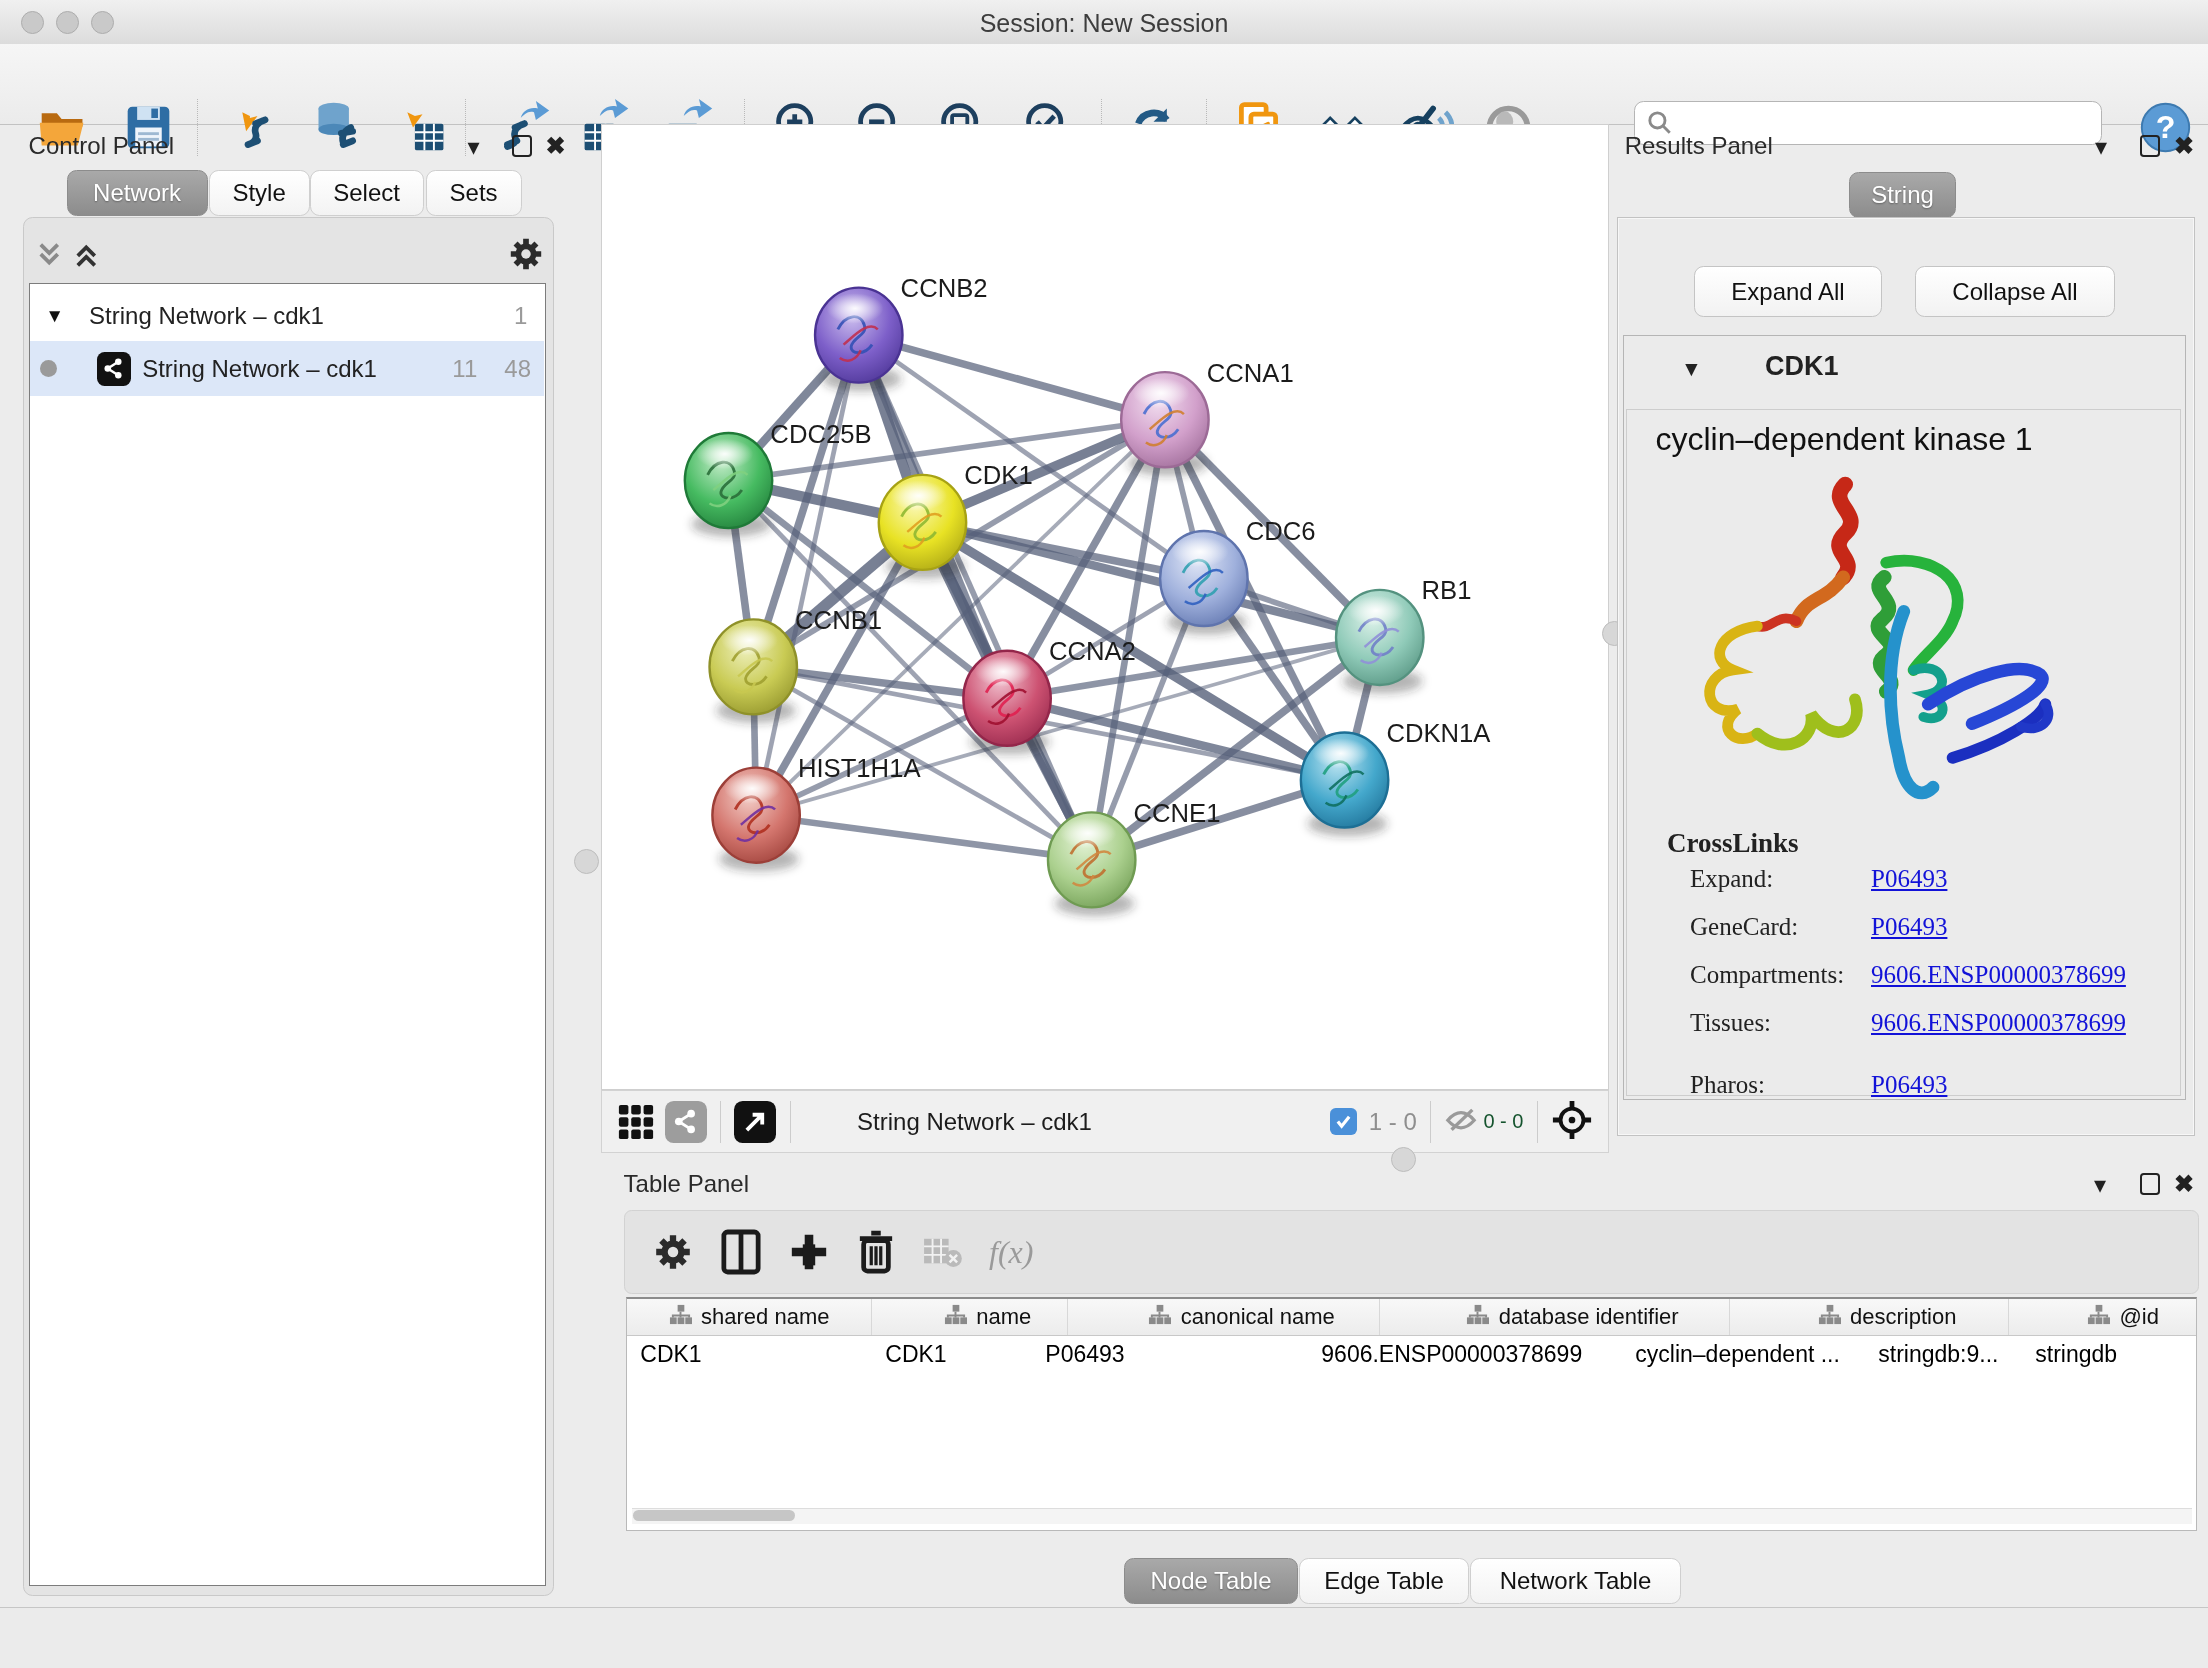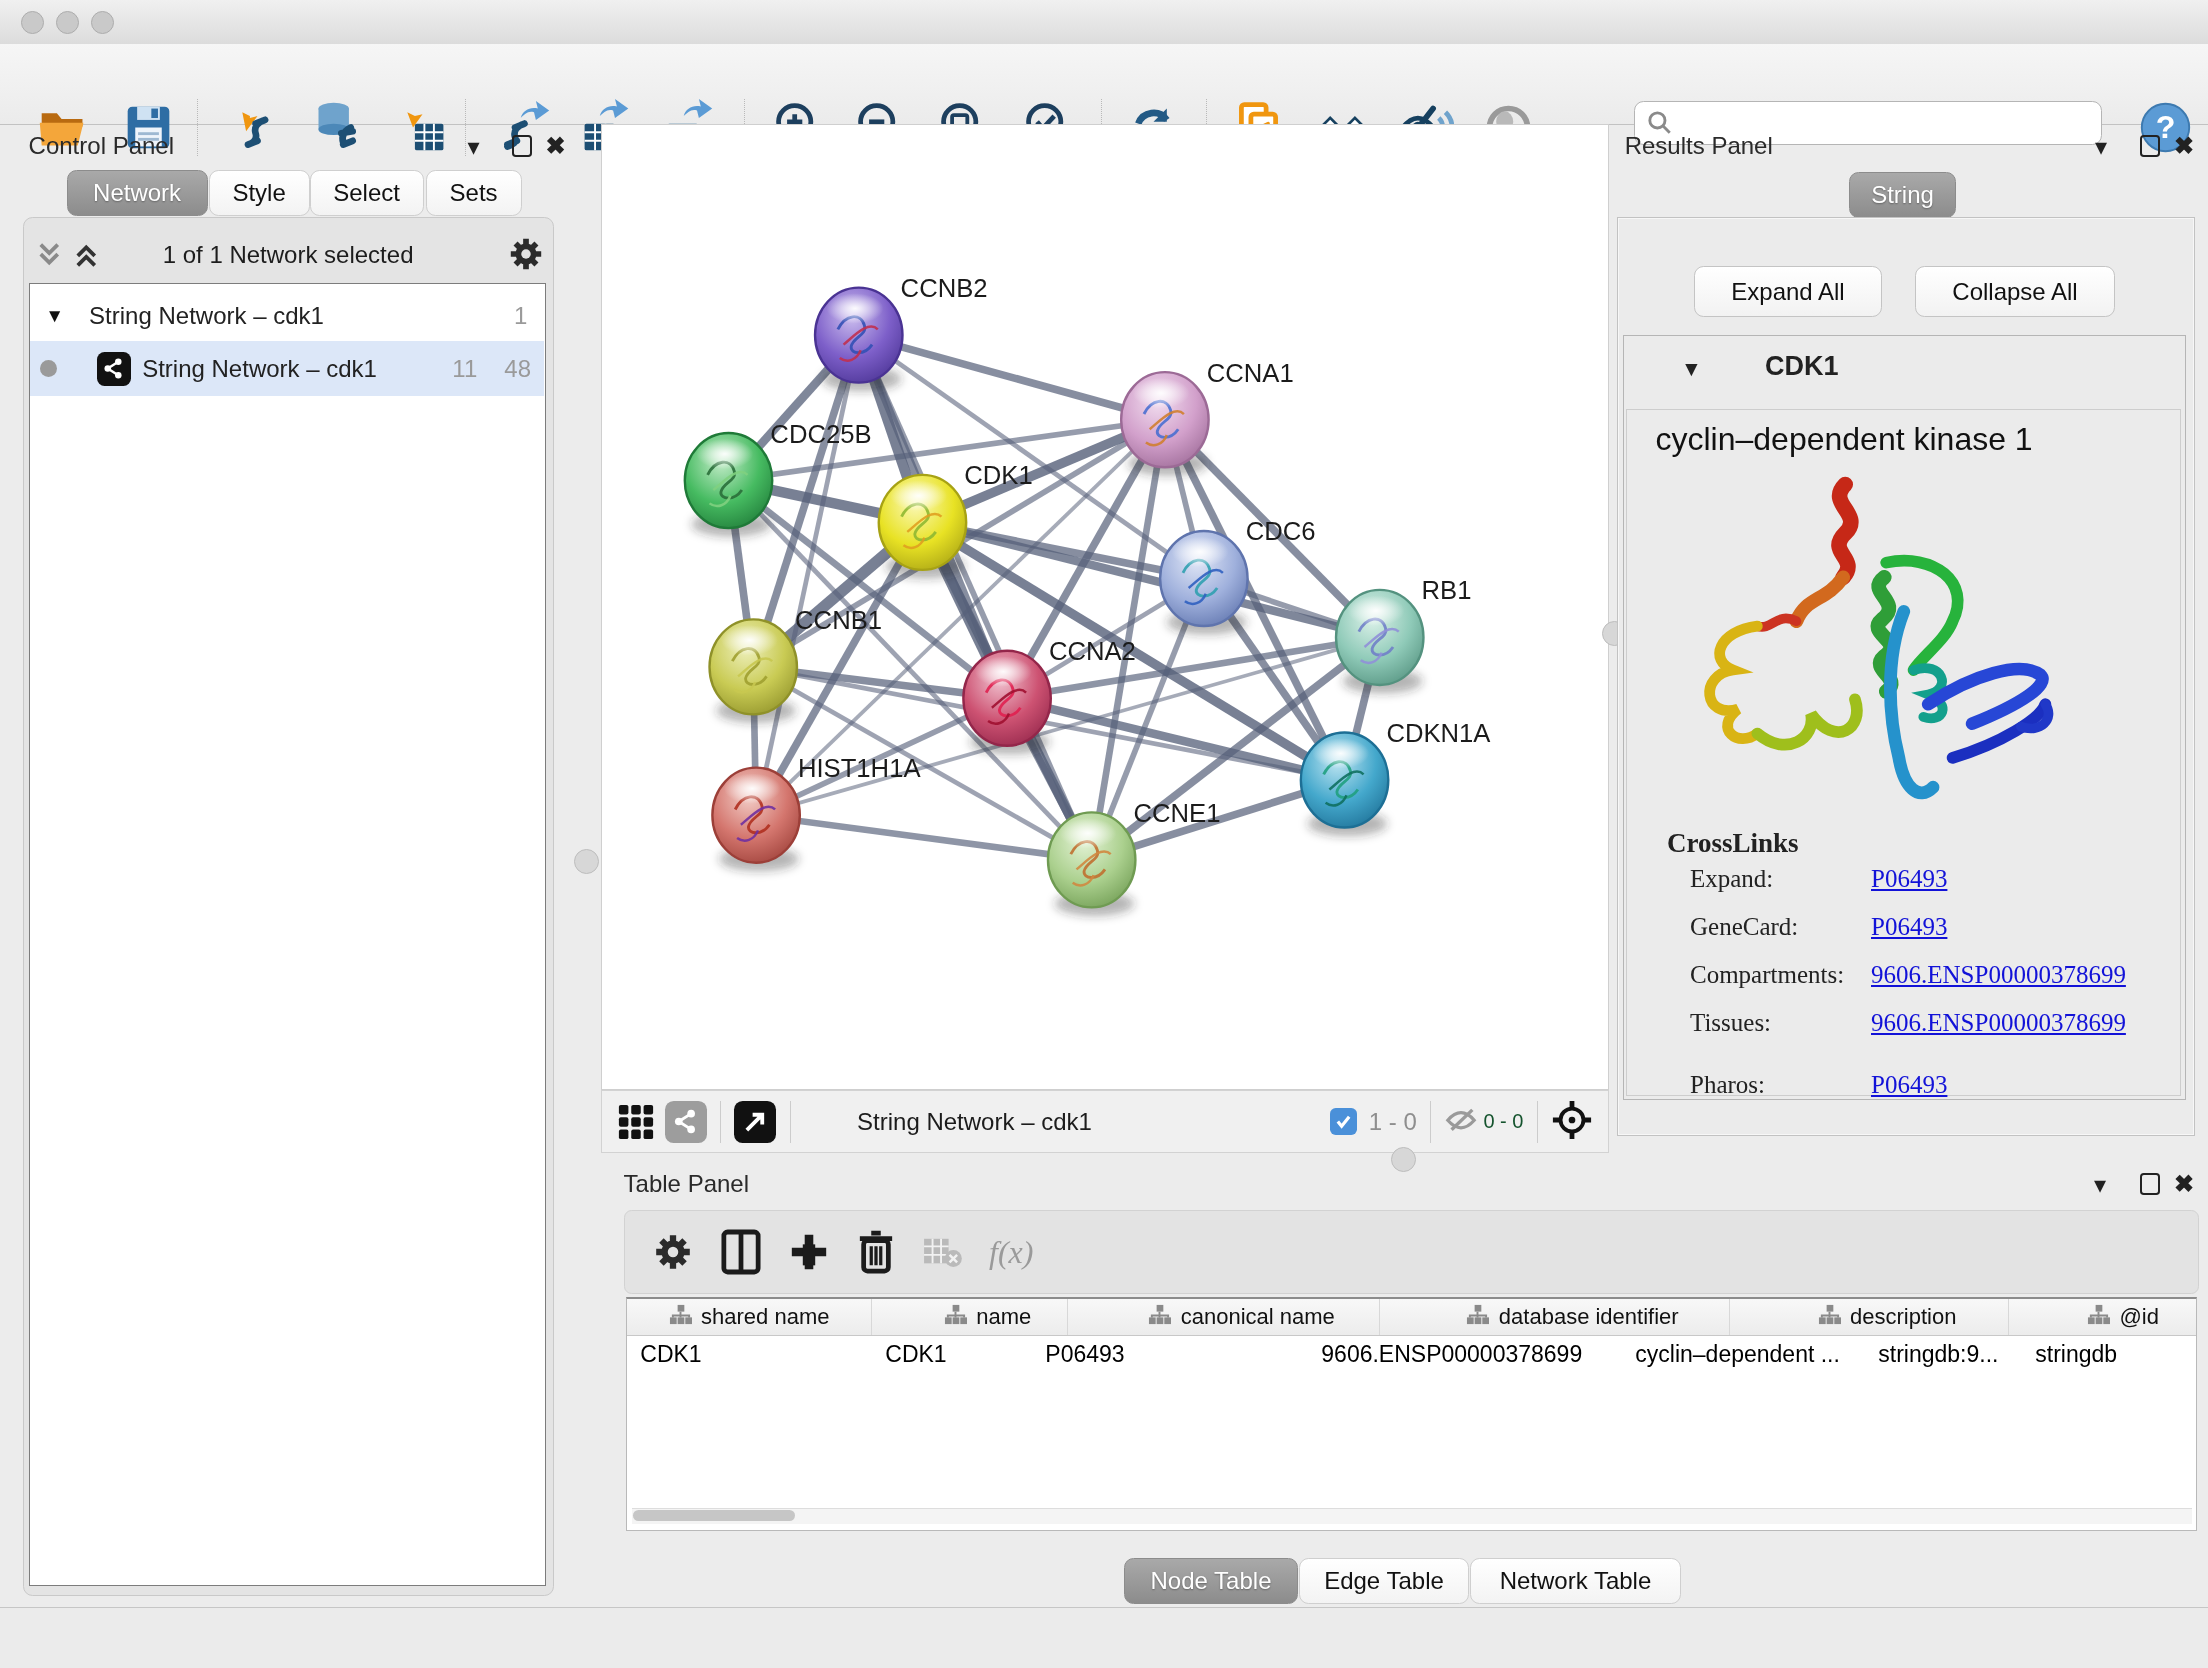--- a/index.html
+++ b/index.html
@@ -55,20 +55,21 @@
   .statusbar{left:0;top:1607px;width:2208px;height:61px;background:#ebebeb;border-top:1px solid #c6c6c6;}
   text{font-family:"Liberation Sans",sans-serif;}
 </style>
 </head>
 <body>
 
 <div class="abs titlebar">
   <div class="abs tl-circle" style="left:21px"></div>
   <div class="abs tl-circle" style="left:56px"></div>
   <div class="abs tl-circle" style="left:91px"></div>
+  <div class="abs win-title">Session: New Session</div>
 </div>
 
 <div class="abs toolbar">
   <div class="abs tb-icon" style="left:33px">
     <svg width="55" height="55" viewBox="0 0 58 58">
         <path d="M6 14 h16 l5 6 h22 v8 H6z" fill="#b96a10"></path>
         <path d="M4 24 h46 l-6 24 H6z" fill="#f4a63a"></path>
       </svg>
   </div>
   <div class="abs tb-icon" style="left:118px">
@@ -234,21 +235,20 @@
     <div class="abs" style="left:11.4px;top:21px">
       <svg width="28.5" height="32" viewBox="0 0 30 34">
           <path d="M6 6 l9 9 9-9 M6 16 l9 9 9-9" stroke="#8a8a8a" stroke-width="4" fill="none"></path>
         </svg>
     </div>
     <div class="abs" style="left:48px;top:21px">
       <svg width="28.5" height="32" viewBox="0 0 30 34">
           <path d="M6 28 l9 -9 9 9 M6 18 l9 -9 9 9" stroke="#333" stroke-width="4" fill="none"></path>
         </svg>
     </div>
-    <div class="abs" style="left:0;top:23px;width:529px;text-align:center;font-size:24px;color:#1d1d1d">1 of 1 Network selected</div>
     <div class="abs" style="left:483px;top:17px">
       <svg width="38" height="38" viewBox="0 0 40 40">
           <g fill="#2b2b2b">
             <circle cx="20" cy="20" r="11"></circle>
             <g stroke="#2b2b2b" stroke-width="6">
               <path d="M20 4 v8 M20 28 v8 M4 20 h8 M28 20 h8 M9 9 l5 5 M26 26 l5 5 M31 9 l-5 5 M14 26 l-5 5"></path>
             </g>
           </g>
           <circle cx="20" cy="20" r="5" fill="#e4e4e4"></circle>
         </svg>

